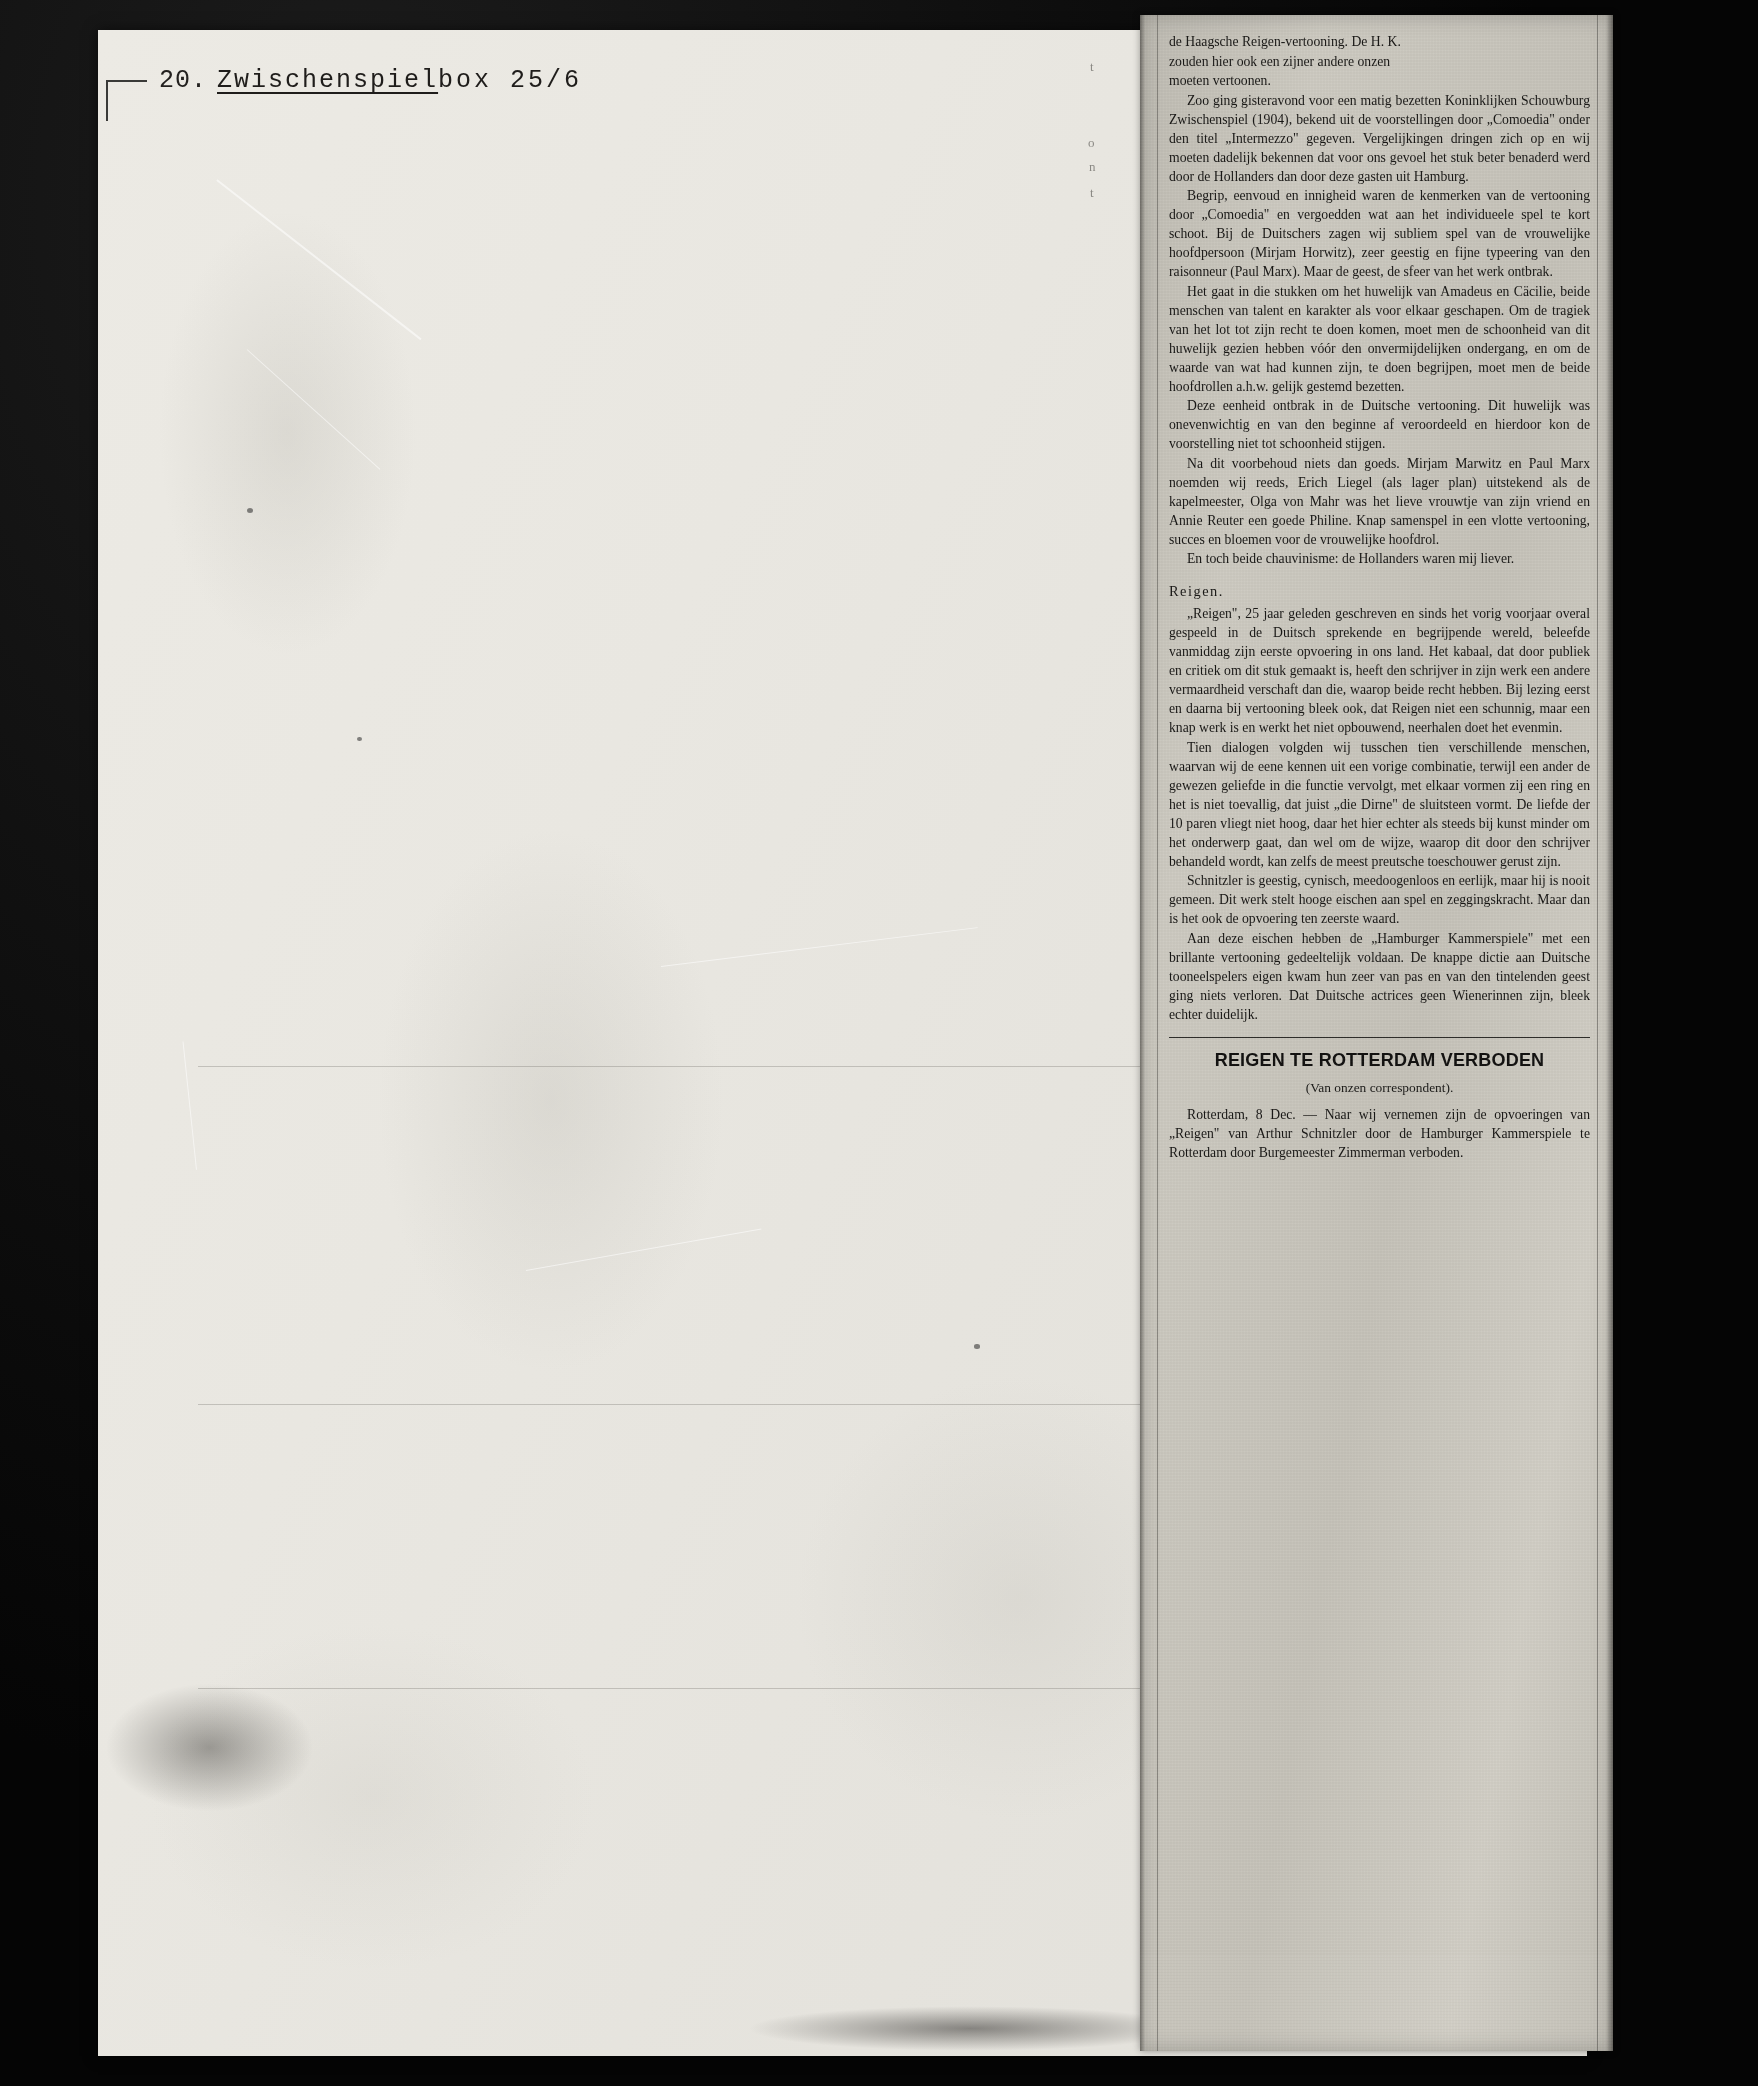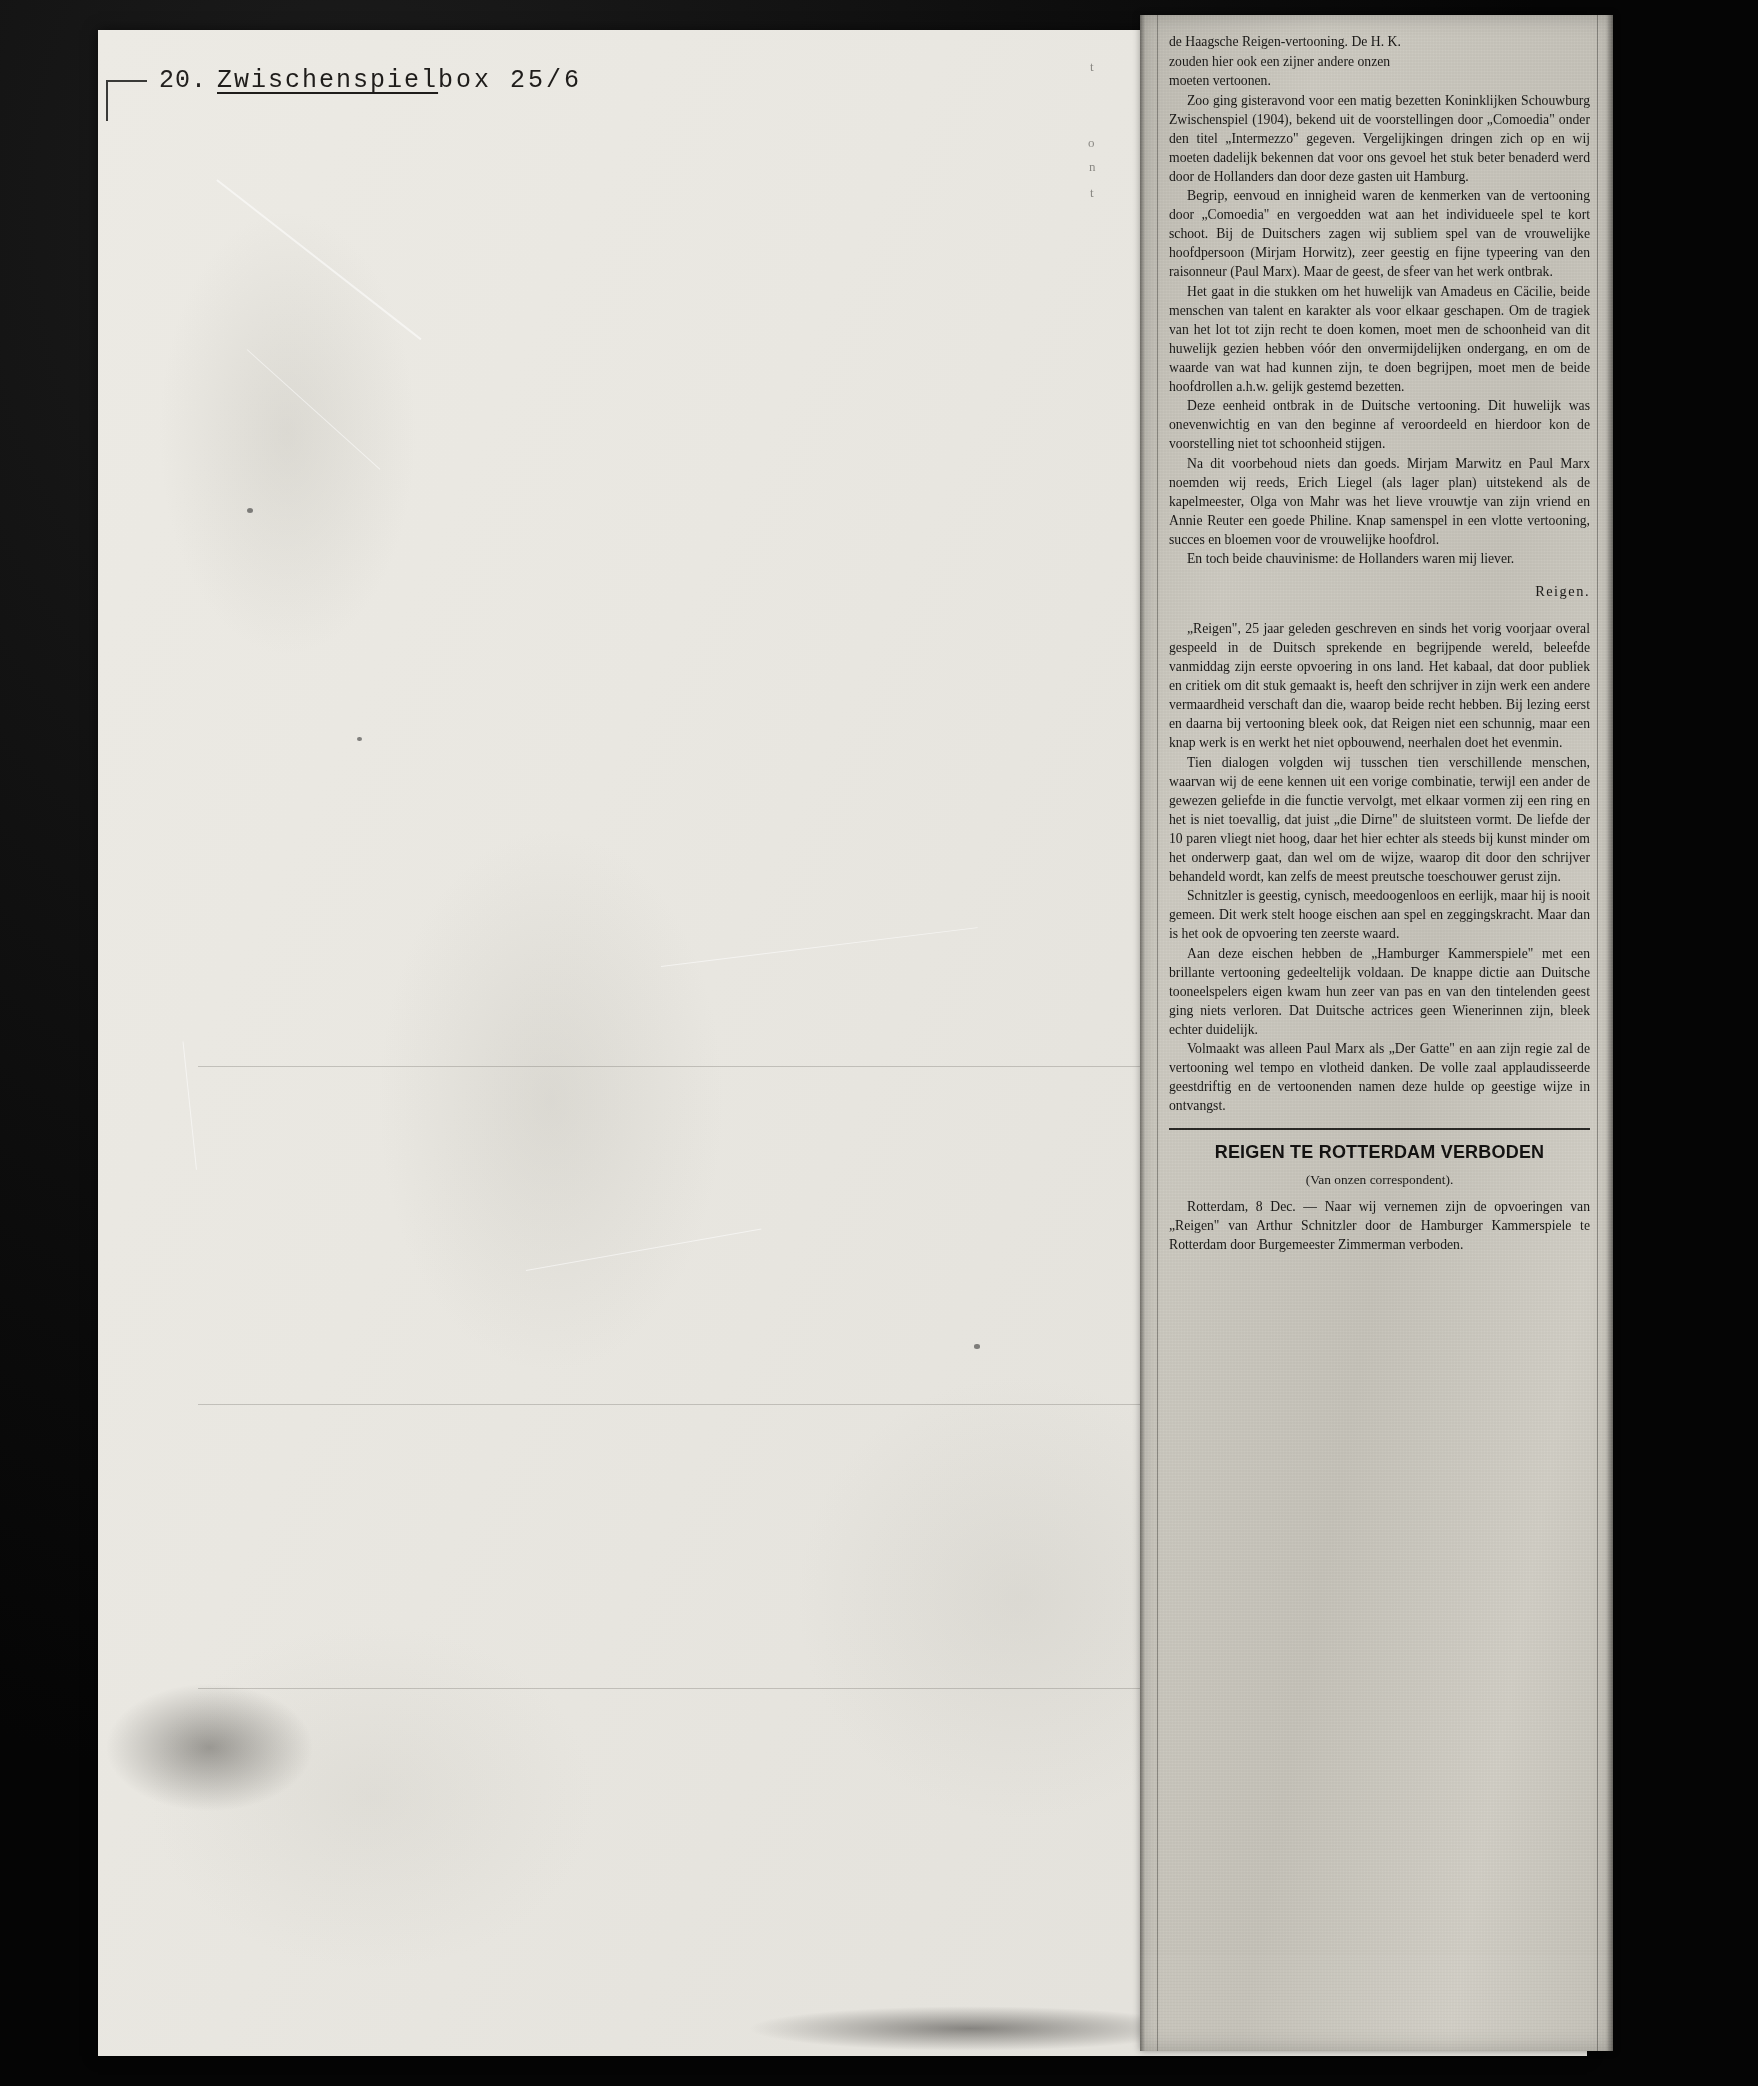--- a/index.html
+++ b/index.html
@@ -166,22 +166,22 @@
     text-align: justify;
     text-justify: inter-word;
   }
   .col p {
     margin: 0 0 0.5px 0;
     text-indent: 18px;
   }
   .col p.noindent { text-indent: 0; }
 
   .sub-head {
-    text-align: right;
-    margin: 14px 0 18px 0;
+    text-align: left;
+    margin: 14px 0 3px 0;
     font-size: 14.4px;
     letter-spacing: 1.5px;
     font-family: "Liberation Serif", serif;
     color: #1a1917;
   }
 
   .sep-rule {
     height: 1.5px;
     background: #2b2a27;
     margin: 13px 0 11px 0;
@@ -291,21 +291,20 @@
       <p>Deze eenheid ontbrak in de Duitsche vertooning. Dit huwelijk was onevenwichtig en van den beginne af veroordeeld en hierdoor kon de voorstelling niet tot schoonheid stijgen.</p>
       <p>Na dit voorbehoud niets dan goeds. Mirjam Marwitz en Paul Marx noemden wij reeds, Erich Liegel (als lager plan) uitstekend als de kapelmeester, Olga von Mahr was het lieve vrouwtje van zijn vriend en Annie Reuter een goede Philine. Knap samenspel in een vlotte vertooning, succes en bloemen voor de vrouwelijke hoofdrol.</p>
       <p>En toch beide chauvinisme: de Hollanders waren mij liever.</p>
 
       <div class="sub-head">Reigen.</div>
 
       <p>„Reigen", 25 jaar geleden geschreven en sinds het vorig voorjaar overal gespeeld in de Duitsch sprekende en begrijpende wereld, beleefde vanmiddag zijn eerste opvoering in ons land. Het kabaal, dat door publiek en critiek om dit stuk gemaakt is, heeft den schrijver in zijn werk een andere vermaardheid verschaft dan die, waarop beide recht hebben. Bij lezing eerst en daarna bij vertooning bleek ook, dat Reigen niet een schunnig, maar een knap werk is en werkt het niet opbouwend, neerhalen doet het evenmin.</p>
       <p>Tien dialogen volgden wij tusschen tien verschillende menschen, waarvan wij de eene kennen uit een vorige combinatie, terwijl een ander de gewezen geliefde in die functie vervolgt, met elkaar vormen zij een ring en het is niet toevallig, dat juist „die Dirne" de sluitsteen vormt. De liefde der 10 paren vliegt niet hoog, daar het hier echter als steeds bij kunst minder om het onderwerp gaat, dan wel om de wijze, waarop dit door den schrijver behandeld wordt, kan zelfs de meest preutsche toeschouwer gerust zijn.</p>
       <p>Schnitzler is geestig, cynisch, meedoogenloos en eerlijk, maar hij is nooit gemeen. Dit werk stelt hooge eischen aan spel en zeggingskracht. Maar dan is het ook de opvoering ten zeerste waard.</p>
       <p>Aan deze eischen hebben de „Hamburger Kammerspiele" met een brillante vertooning gedeeltelijk voldaan. De knappe dictie aan Duitsche tooneelspelers eigen kwam hun zeer van pas en van den tintelenden geest ging niets verloren. Dat Duitsche actrices geen Wienerinnen zijn, bleek echter duidelijk.</p>
-      <p>Volmaakt was alleen Paul Marx als „Der Gatte" en aan zijn regie zal de vertooning wel tempo en vlotheid danken. De volle zaal applaudisseerde geestdriftig en de vertoonenden namen deze hulde op geestige wijze in ontvangst.</p>
 
       <div class="sep-rule"></div>
 
       <div class="big-head">REIGEN TE ROTTERDAM VERBODEN</div>
       <div class="corr-line">(Van onzen correspondent).</div>
       <p>Rotterdam, 8 Dec. — Naar wij vernemen zijn de opvoeringen van „Reigen" van Arthur Schnitzler door de Hamburger Kammerspiele te Rotterdam door Burgemeester Zimmerman verboden.</p>
     </div>
 
     <div class="grain"></div>
   </div>

